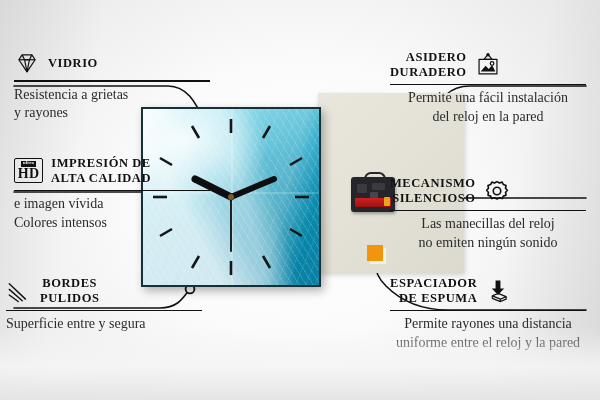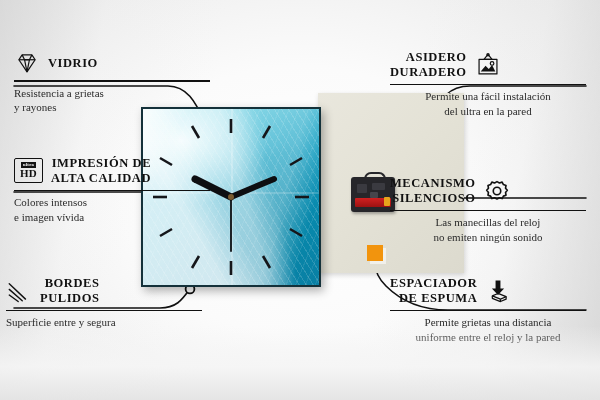--- a/index.html
+++ b/index.html
@@ -55,31 +55,31 @@
   .mech .battp{position:absolute;left:33px;top:25px;width:6px;height:9px;background:#e8a41c;border-radius:1px;}
   .spacer{position:absolute;left:367px;top:245px;width:16px;height:16px;background:#f2940d;
     box-shadow:3px 3px 0 rgba(255,255,255,.55);}
 
   
   .feat{position:absolute;width:196px;}
   .feat .row{display:flex;align-items:center;gap:8px;}
   .feat.left .row{justify-content:flex-start;}
   .feat.right .row{justify-content:flex-start;}
   .feat .title{font-weight:bold;font-size:12.5px;letter-spacing:.55px;color:#111;line-height:1.18;text-transform:uppercase;}
-  .feat.left .title{text-align:right;}
+  .feat.left .title{text-align:center;}
   .feat.right .title{text-align:right;}
   .feat .rule{height:1.6px;background:#111;margin:4px 0 4px;width:100%;}
-  .feat .desc{font-size:11px;color:#2b2b2b;line-height:1.32;}
+  .feat .desc{font-size:14px;color:#2b2b2b;line-height:1.32;}
   .feat.left .desc{text-align:left;}
   .feat.right .desc{text-align:center;}
   .ic{width:26px;height:26px;flex:0 0 26px;display:block;}
   .hdbox{width:27px;height:23px;flex:0 0 27px;border:1.6px solid #111;border-radius:2px;
     display:flex;flex-direction:column;align-items:center;justify-content:center;line-height:1;}
   .hdbox .u{font-size:4.6px;font-weight:bold;background:#111;color:#fff;padding:.5px 2px;letter-spacing:.3px;}
-  .hdbox .h{font-size:11px;font-weight:bold;color:#111;letter-spacing:.2px;}
+  .hdbox .h{font-size:14px;font-weight:bold;color:#111;letter-spacing:.2px;}
 
   #f1{left:14px;top:50px;}
   #f2{left:14px;top:156px;}
   #f3{left:6px;top:276px;}
   #f4{left:390px;top:50px;}
   #f5{left:390px;top:176px;}
   #f6{left:390px;top:276px;}
 </style>
 </head>
 <body>
@@ -178,22 +178,22 @@
         <span class="u">ultra</span>
         <span class="h">HD</span>
       </div>
       <div class="title">
         <div>IMPRESIÓN DE</div>
         <div>ALTA CALIDAD</div>
       </div>
     </div>
     <div class="rule"></div>
     <div class="desc">
+      <div>e imagen vívida</div>
       <div>Colores intensos</div>
-      <div>e imagen vívida</div>
     </div>
   </div>
 
   <div class="feat left" id="f3">
     <div class="row">
       <svg class="ic" viewBox="0 0 32 32">
         <g fill="none" stroke="#111" stroke-width="1.7" stroke-linecap="round">
           <path d="M4 7 L24 26"></path>
             <path d="M4 14 L20 28"></path>
             <path d="M4 21 L15 29"></path>
@@ -223,21 +223,21 @@
           <path d="M16 3 L11 9 H21 Z"></path>
           <circle cx="16" cy="3.5" r="1.4"></circle>
           <path d="M7 24 L13 17 L17 21 L21 16 L25 24 Z" fill="#111" stroke="none"></path>
           <circle cx="21" cy="14" r="2.2"></circle>
         </g>
       </svg>
     </div>
     <div class="rule"></div>
     <div class="desc">
       <div>Permite una fácil instalación</div>
-      <div>del ultra en la pared</div>
+      <div>del reloj en la pared</div>
     </div>
   </div>
 
   <div class="feat right" id="f5">
     <div class="row">
       <div class="title">
         <div>MECANISMO</div>
         <div>SILENCIOSO</div>
       </div>
       <svg class="ic" viewBox="0 0 32 32">
@@ -264,18 +264,18 @@
         <path d="M13 3 h6 v10 h4.5 L16 21 L8.5 13 H13 Z" fill="#111"></path>
         <g fill="none" stroke="#111" stroke-width="1.5" stroke-linejoin="round">
           <path d="M9 22 L16 19 L26 23 L19 26 Z"></path>
           <path d="M9 22 v3 l10 4 v-3"></path>
           <path d="M26 23 v3 l-7 3"></path>
         </g>
       </svg>
     </div>
     <div class="rule"></div>
     <div class="desc">
-      <div>Permite grietas una distancia</div>
+      <div>Permite rayones una distancia</div>
       <div>uniforme entre el reloj y la pared</div>
     </div>
   </div>
 
 </div>
 
 </body></html>

